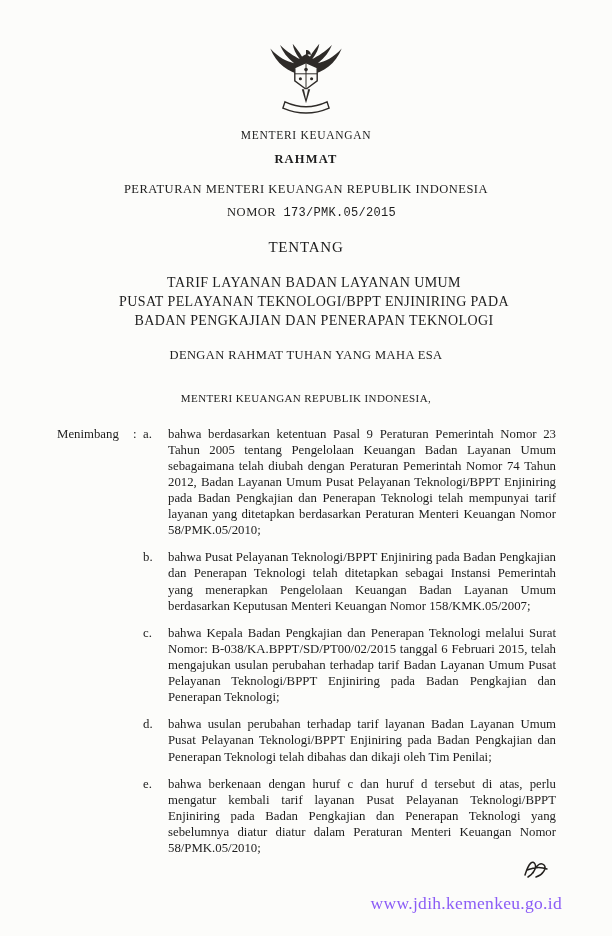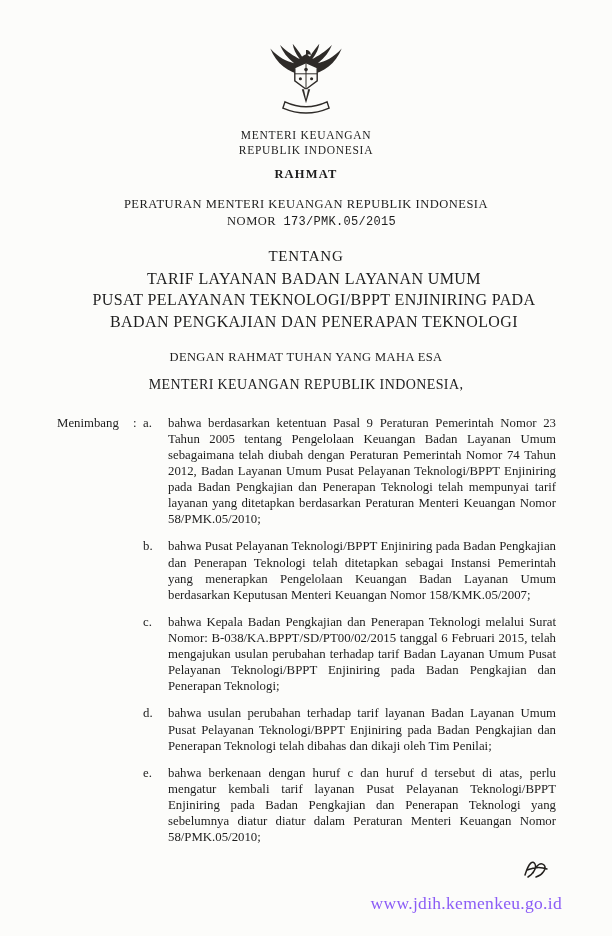--- a/index.html
+++ b/index.html
@@ -15,26 +15,26 @@
   .page { width:612px; height:936px; position:relative; }
 
   
   .doc-header { text-align:center; padding-top:34px; }
   .emblem-wrap { display:flex; justify-content:center; margin-bottom:6px; }
   .emblem-wrap svg { width:84px; height:88px; }
 
   .ministry-line { font-size:11.5px; letter-spacing:.7px; line-height:1.3; }
   .salinan { font-size:12.5px; font-weight:bold; letter-spacing:1.2px; margin-top:9px; }
   .reg-title { font-size:12.5px; letter-spacing:.5px; margin-top:15px; }
-  .nomor-line { font-size:12.5px; letter-spacing:.5px; margin-top:2px;padding-left:11px; }
+  .nomor-line { font-size:12.5px; letter-spacing:.5px; margin-top:8px;padding-left:11px; }
   .nomor-value { font-family:"Liberation Mono", monospace; font-size:12px; letter-spacing:.3px; }
   .tentang { font-size:15px; letter-spacing:.8px; margin-top:19px; }
-  .subject { font-size:16px; letter-spacing:.4px; line-height:1.35; margin-top:3px;padding-left:16px; }
+  .subject { font-size:14px; letter-spacing:.4px; line-height:1.35; margin-top:18px;padding-left:16px; }
   .invocation { font-size:12.5px; letter-spacing:.4px; margin-top:17px;font-family:Liberation Serif, serif; }
-  .authority { font-size:14px; letter-spacing:.4px; margin-top:12px; }
+  .authority { font-size:11px; letter-spacing:.4px; margin-top:29px; }
 
   
   .doc-body { margin:22px 56px 16px 57px; font-size:12.8px; line-height:1.26; }
   .consider-row {
     display:grid;
     grid-template-columns:76px 10px 25px 1fr;
     margin-bottom:11px;
   }
   .consider-label { text-align:left; }
   .consider-colon { text-align:left; }
@@ -79,21 +79,20 @@
         <circle cx="68" cy="57" r="2.2" fill="#2e2b28"></circle>
 
         <path d="M54 72 L60 92 L66 72 Z" fill="#2e2b28"></path>
         <path d="M57 72 L60 86 L63 72 Z" fill="#fbfbf8"></path>
 
         <path d="M30 90 Q60 104 90 90 L93 99 Q60 113 27 99 Z" fill="#fbfbf8" stroke="#2e2b28" stroke-width="2"></path>
       </svg>
     </div>
 
     <div class="ministry-line">MENTERI KEUANGAN</div>
-    <div class="ministry-line">REPUBLIK  INDONESIA</div>
 
     <div class="salinan">RAHMAT</div>
 
     <div class="reg-title">PERATURAN MENTERI KEUANGAN REPUBLIK INDONESIA</div>
 
     <div class="nomor-line">
       <span>NOMOR</span>&nbsp;&nbsp;<span class="nomor-value">173/PMK.05/2015</span>
     </div>
 
     <div class="tentang">TENTANG</div>

